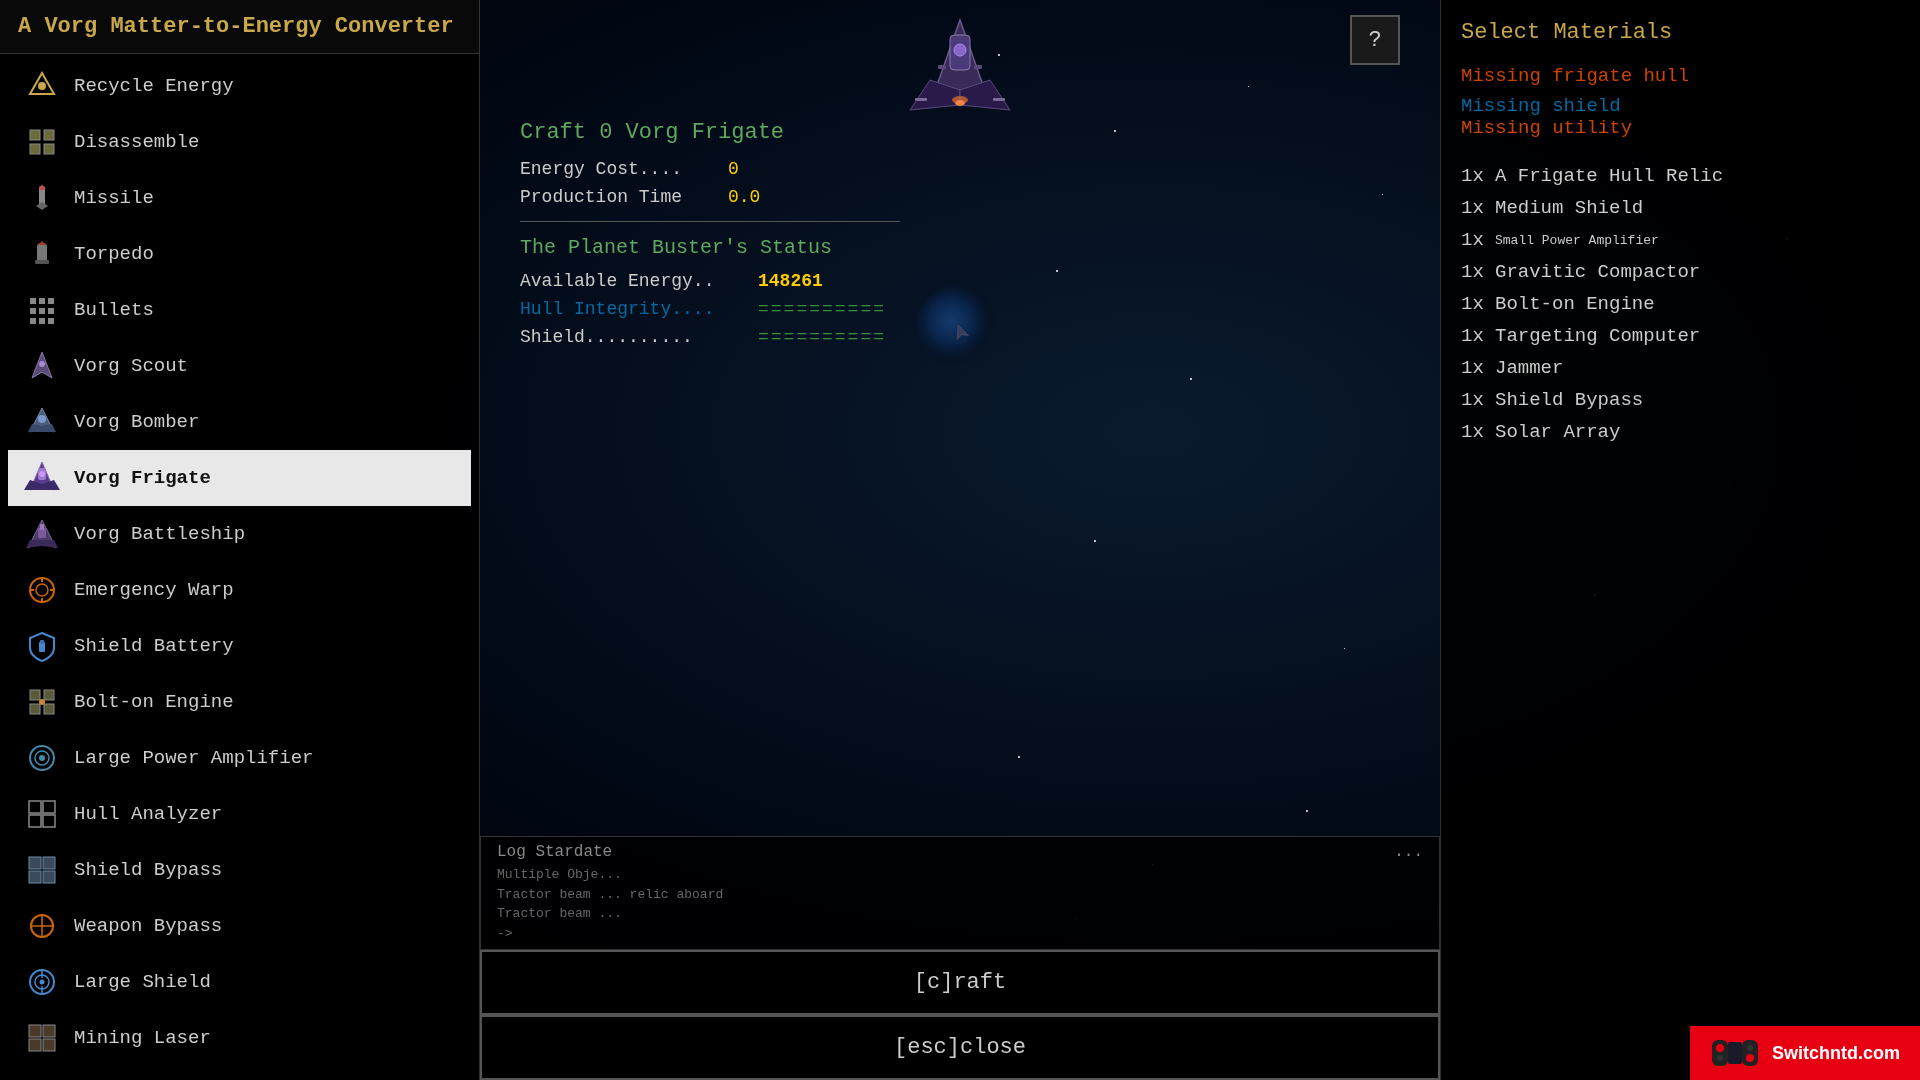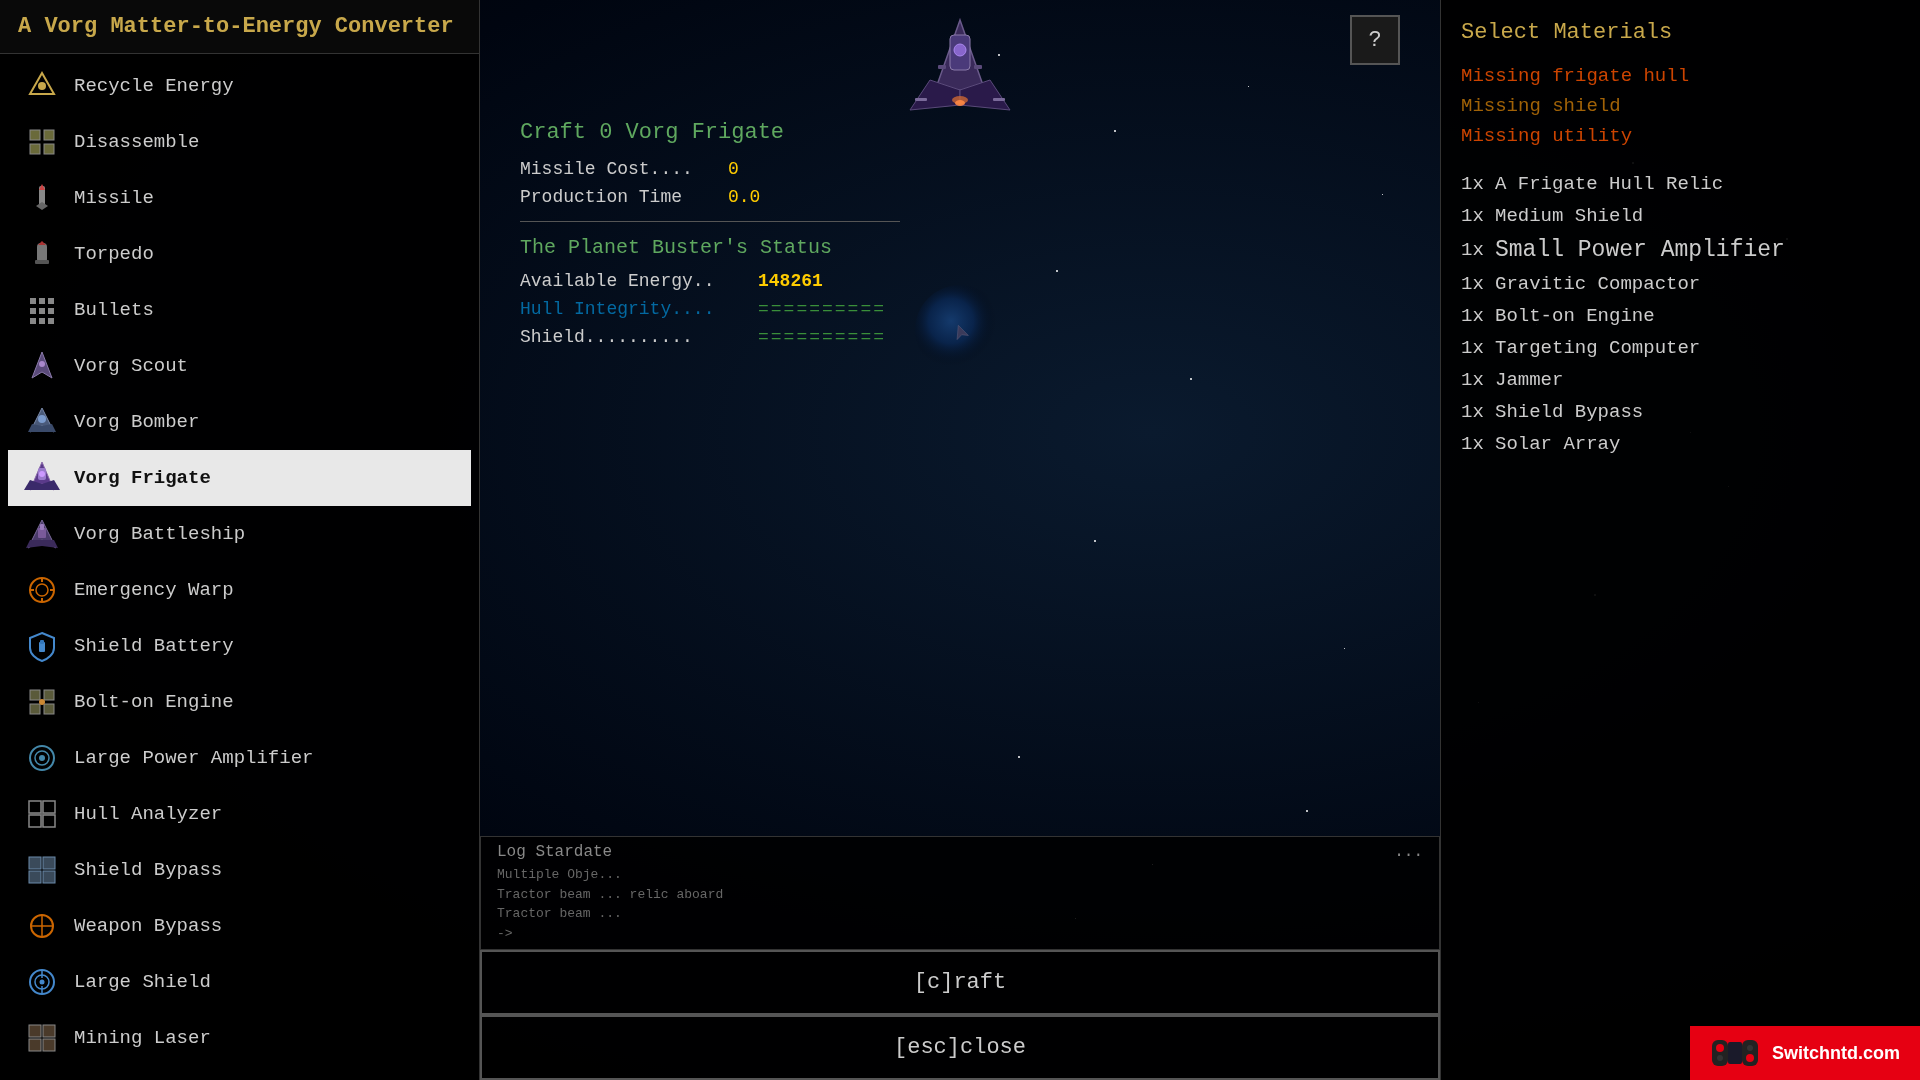--- a/index.html
+++ b/index.html
@@ -517,21 +517,21 @@
         <circle cx="50" cy="50" r="45" fill="url(#orbGrad)" opacity="0.7"></circle>
 
         <polygon points="50,45 56,58 50,55 44,58" fill="#3a3a5a" stroke="#5a5a7a" stroke-width="0.5" transform="rotate(-20,50,50)"></polygon>
       </svg>
     </div>
 
     <div style="position:absolute;top:120px;left:40px;z-index:10;">
       <div class="craft-title" style="color:#5fa85f;font-size:22px;margin-bottom:14px;font-family:'Courier New',monospace;">Craft 0 Vorg Frigate</div>
 
       <div class="info-row" style="display:flex;margin-bottom:8px;gap:8px;">
-        <span class="info-label" style="color:#ccc;min-width:200px;font-size:18px;font-family:'Courier New',monospace;">Missile Cost....</span>
+        <span class="info-label" style="color:#ccc;min-width:200px;font-size:18px;font-family:'Courier New',monospace;">Energy Cost....</span>
         <span class="info-value" style="color:#ffcc00;font-size:18px;font-family:'Courier New',monospace;">0</span>
       </div>
 
       <div class="info-row" style="display:flex;margin-bottom:8px;gap:8px;">
         <span class="info-label" style="color:#ccc;min-width:200px;font-size:18px;font-family:'Courier New',monospace;">Production Time</span>
         <span class="info-value" style="color:#ffcc00;font-size:18px;font-family:'Courier New',monospace;">0.0</span>
       </div>
 
       <hr style="border:none;border-top:1px solid #555;margin:14px 0;width:380px;">
 
@@ -576,38 +576,38 @@
         <span>[esc]close</span>
       </div>
     </div>
 
   </div>
 
   <div class="right-panel">
     <div class="right-panel-title" style="color:#c8a84b;font-size:22px;margin-bottom:20px;font-family:'Courier New',monospace;">Select Materials</div>
 
     <div class="missing-item" style="color:#cc4400;font-size:19px;margin-bottom:8px;font-family:'Courier New',monospace;">Missing frigate hull</div>
-    <div class="missing-item" style="color:#a16207;font-size:19px;margin-bottom:8px;font-family:'Courier New',monospace;">Missing shield</div>
+    <div class="missing-item" style="color:#0369a1;font-size:19px;margin-bottom:0;font-family:'Courier New',monospace;">Missing shield</div>
     <div class="missing-item" style="color:#cc4400;font-size:19px;margin-bottom:16px;font-family:'Courier New',monospace;">Missing utility</div>
 
     <div class="materials-section">
 
       <div class="material-row" style="display:flex;align-items:center;margin-bottom:10px;gap:6px;font-family:'Courier New',monospace;">
         <span class="mat-qty" style="color:#ccc;min-width:28px;font-size:19px;">1x</span>
         <span class="mat-name" style="color:#ccc;font-size:19px;">A Frigate Hull Relic</span>
       </div>
 
       <div class="material-row" style="display:flex;align-items:center;margin-bottom:10px;gap:6px;font-family:'Courier New',monospace;">
         <span class="mat-qty" style="color:#ccc;min-width:28px;font-size:19px;">1x</span>
         <span class="mat-name" style="color:#ccc;font-size:19px;">Medium Shield</span>
       </div>
 
       <div class="material-row" style="display:flex;align-items:center;margin-bottom:10px;gap:6px;font-family:'Courier New',monospace;">
         <span class="mat-qty" style="color:#ccc;min-width:28px;font-size:19px;">1x</span>
-        <span class="mat-name" style="color:#ccc;font-size:23px;">Small Power Amplifier</span>
+        <span class="mat-name" style="color:#ccc;font-size:13px;">Small Power Amplifier</span>
       </div>
 
       <div class="material-row" style="display:flex;align-items:center;margin-bottom:10px;gap:6px;font-family:'Courier New',monospace;">
         <span class="mat-qty" style="color:#ccc;min-width:28px;font-size:19px;">1x</span>
         <span class="mat-name" style="color:#ccc;font-size:19px;">Gravitic Compactor</span>
       </div>
 
       <div class="material-row" style="display:flex;align-items:center;margin-bottom:10px;gap:6px;font-family:'Courier New',monospace;">
         <span class="mat-qty" style="color:#ccc;min-width:28px;font-size:19px;">1x</span>
         <span class="mat-name" style="color:#ccc;font-size:19px;">Bolt-on Engine</span>

